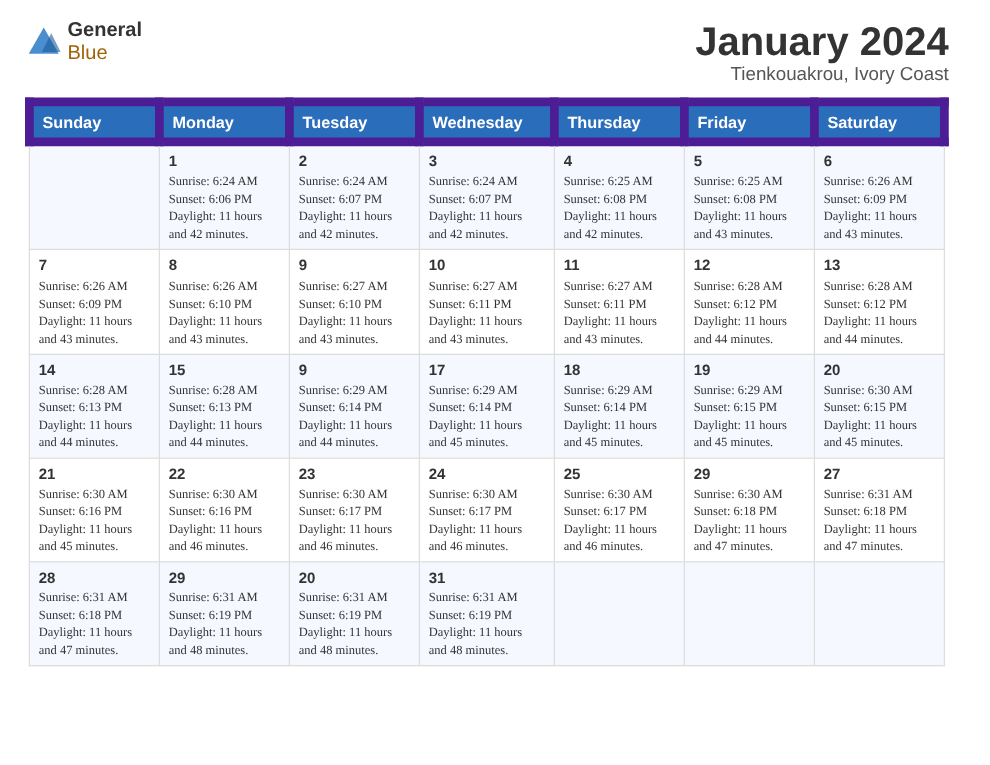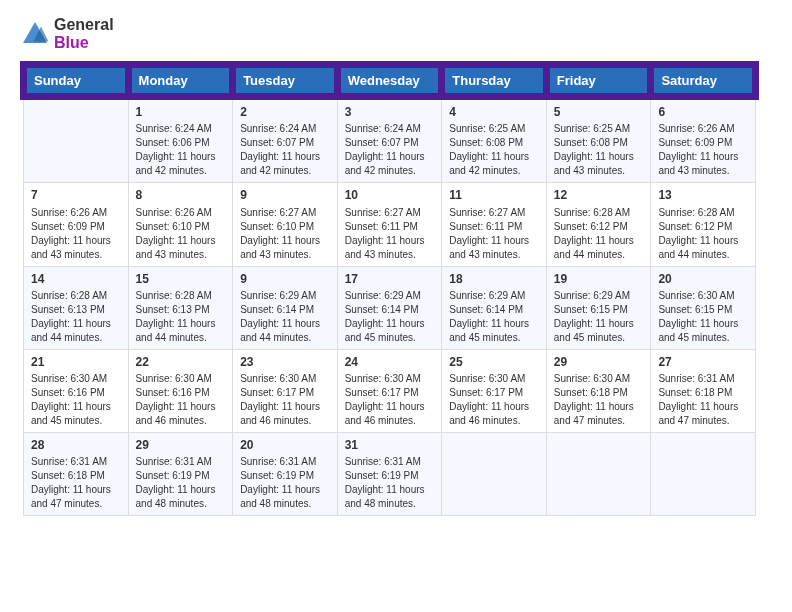--- a/index.html
+++ b/index.html
@@ -33,22 +33,22 @@
       flex-direction: column;
       line-height: 1.1;
     }
     .logo-general {
       font-size: 16px;
       font-weight: bold;
       color: #333;
     }
     .logo-blue {
       font-size: 16px;
-      font-weight: bold;
-      color: #a21caf;
+      font-weight: normal;
+      color: #a16207;
     }
     .logo-icon {
       width: 30px;
       height: 30px;
     }
     .title-block {
       text-align: right;
     }
     .main-title {
       font-size: 32px;
@@ -96,37 +96,42 @@
     .day-num {
       font-weight: bold;
       font-size: 12px;
       display: block;
       margin-bottom: 2px;
     }
     .day-info {
       font-size: 10px;
       color: #333;
       line-height: 1.4;
+      font-family: Liberation Serif, serif;
     }
   </style>
 </head>
 <body>
 
 <div class="page">
   <div class="header">
     <div class="logo">
       <svg class="logo-icon" viewBox="0 0 40 40" xmlns="http://www.w3.org/2000/svg">
         <polygon points="20,4 36,32 4,32" fill="#2a7ac7" opacity="0.85"></polygon>
         <polygon points="28,10 38,30 18,30" fill="#1a5a9a" opacity="0.6"></polygon>
       </svg>
       <div class="logo-text">
         <span class="logo-general">General</span>
         <span class="logo-blue">Blue</span>
       </div>
     </div>
+    <div class="title-block">
+      <div class="main-title">January 2024</div>
+      <div class="subtitle">Tienkouakrou, Ivory Coast</div>
+    </div>
   </div>
 
   <table>
     <thead>
       <tr>
       <th>Sunday</th>
           <th>Monday</th>
           <th>Tuesday</th>
           <th>Wednesday</th>
           <th>Thursday</th>

